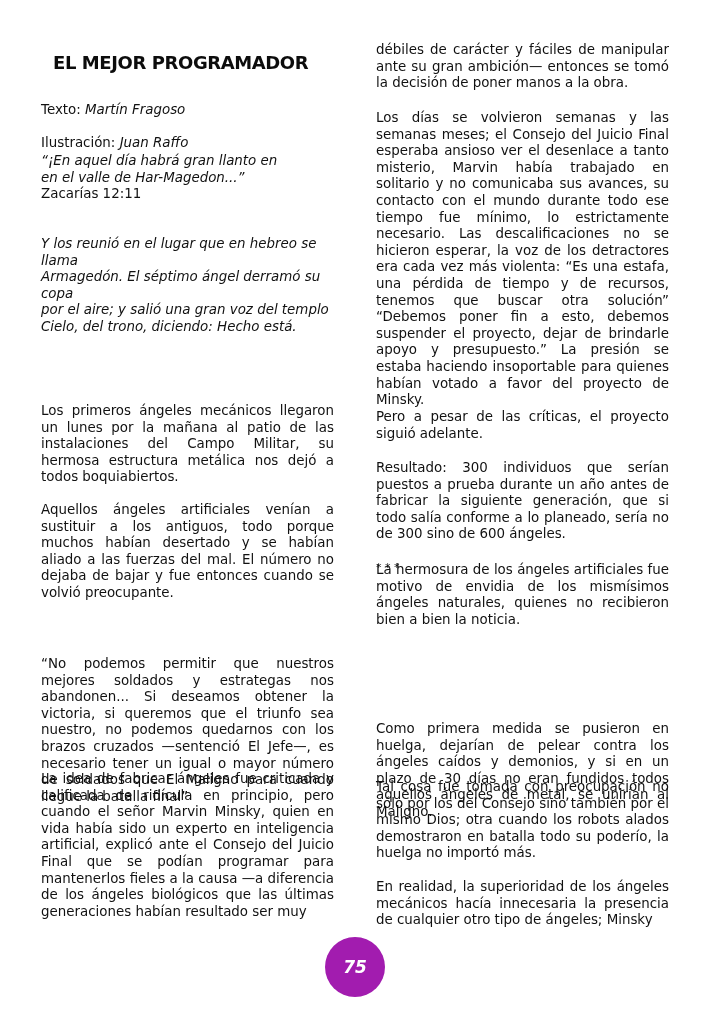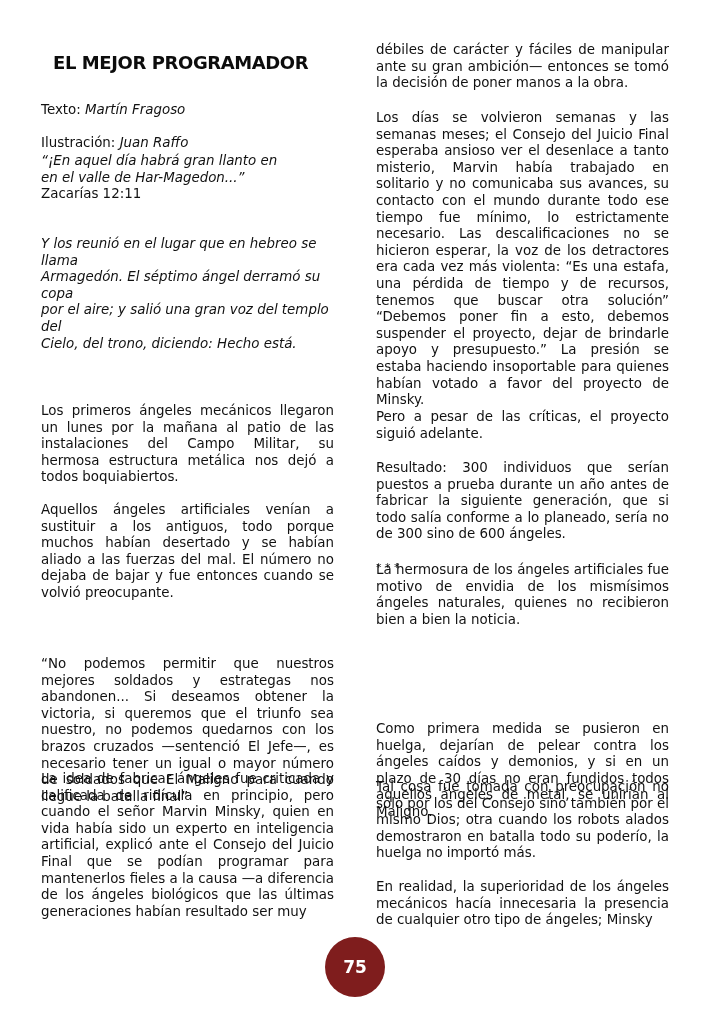--- a/index.html
+++ b/index.html
@@ -45,21 +45,20 @@
     <div class="it">en el valle de Har-Magedon...”</div>
     <div>Zacarías 12:11</div>
   </div>
 
   <div class="block" style="top:236px;">
     <div class="it">Y los reunió en el lugar que en hebreo se</div>
     <div class="it">llama</div>
     <div class="it">Armagedón. El séptimo ángel derramó su</div>
     <div class="it">copa</div>
     <div class="it">por el aire; y salió una gran voz del templo</div>
-    <div class="it">del</div>
     <div class="it">Cielo, del trono, diciendo: Hecho está.</div>
   </div>
 
   <p class="block justify" style="top:403px;">Los primeros ángeles mecánicos llegaron un lunes por la mañana al patio de las instalaciones del Campo Militar, su hermosa estructura metálica nos dejó a todos boquiabiertos.</p>
   <p class="block justify" style="top:502px;">Aquellos ángeles artificiales venían a sustituir a los antiguos, todo porque muchos habían desertado y se habían aliado a las fuerzas del mal. El número no dejaba de bajar y fue entonces cuando se volvió preocupante.</p>
   <p class="block justify" style="top:656px;">“No podemos permitir que nuestros mejores soldados y estrategas nos abandonen... Si deseamos obtener la victoria, si queremos que el triunfo sea nuestro, no podemos quedarnos con los brazos cruzados —sentenció El Jefe—, es necesario tener un igual o mayor número de soldados que El Maligno para cuando llegue la batalla final”</p>
   <p class="block justify" style="top:771px;">La idea de fabricar ángeles fue criticada y calificada de ridícula en principio, pero cuando el señor Marvin Minsky, quien en vida había sido un experto en inteligencia artificial, explicó ante el Consejo del Juicio Final que se podían programar para mantenerlos fieles a la causa —a diferencia de los ángeles biológicos que las últimas generaciones habían resultado ser muy</p>
 </div>
 
 <div class="col col-right">
@@ -67,15 +66,15 @@
   <p class="block justify" style="top:110px;">Los días se volvieron semanas y las semanas meses; el Consejo del Juicio Final esperaba ansioso ver el desenlace a tanto misterio, Marvin había trabajado en solitario y no comunicaba sus avances, su contacto con el mundo durante todo ese tiempo fue mínimo, lo estrictamente necesario. Las descalificaciones no se hicieron esperar, la voz de los detractores era cada vez más violenta: “Es una estafa, una pérdida de tiempo y de recursos, tenemos que buscar otra solución” “Debemos poner fin a esto, debemos suspender el proyecto, dejar de brindarle apoyo y presupuesto.” La presión se estaba haciendo insoportable para quienes habían votado a favor del proyecto de Minsky.</p>
   <p class="block justify" style="top:409px;">Pero a pesar de las críticas, el proyecto siguió adelante.</p>
   <p class="block justify" style="top:460px;">Resultado: 300 individuos que serían puestos a prueba durante un año antes de fabricar la siguiente generación, que si todo salía conforme a lo planeado, sería no de 300 sino de 600 ángeles.</p>
   <p class="block" style="top:560px; font-size:11px;">* * *</p>
   <p class="block justify" style="top:562px;">La hermosura de los ángeles artificiales fue motivo de envidia de los mismísimos ángeles naturales, quienes no recibieron bien a bien la noticia.</p>
   <p class="block justify" style="top:679px;margin-top:42px;">Como primera medida se pusieron en huelga, dejarían de pelear contra los ángeles caídos y demonios, y si en un plazo de 30 días no eran fundidos todos aquellos ángeles de metal, se unirían al Maligno.</p>
   <p class="block justify" style="top:779px;">Tal cosa fue tomada con preocupación no sólo por los del Consejo sino también por el mismo Dios; otra cuando los robots alados demostraron en batalla todo su poderío, la huelga no importó más.</p>
   <p class="block justify" style="top:879px;">En realidad, la superioridad de los ángeles mecánicos hacía innecesaria la presencia de cualquier otro tipo de ángeles; Minsky</p>
 </div>
 
-<div class="page-num" style="background: #7f1d1d;">
+<div class="page-num" style="background: #a21caf; font-style: italic;">
   <span>75</span>
 </div>
 
 </body></html>

